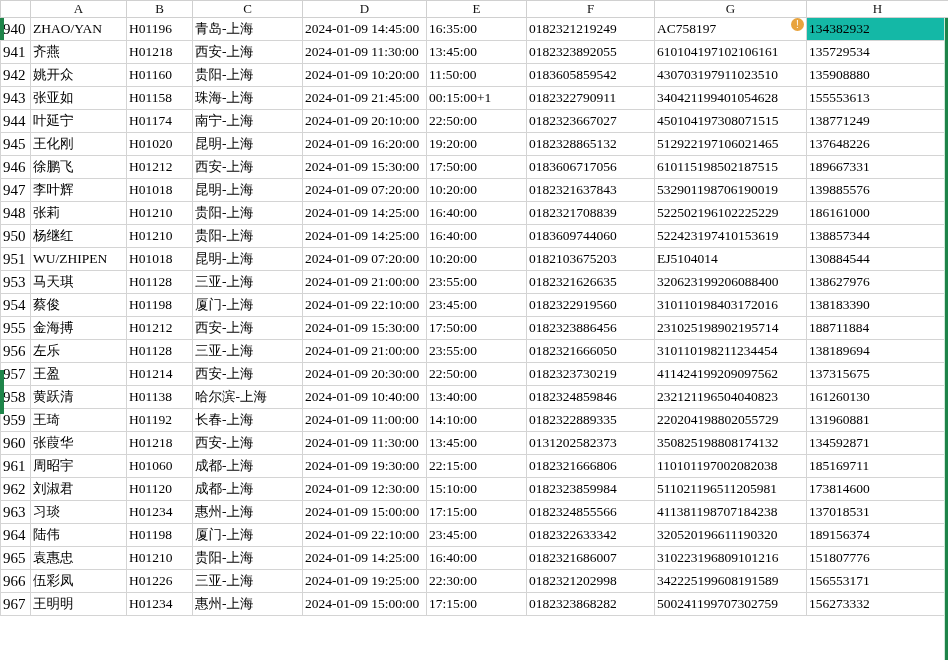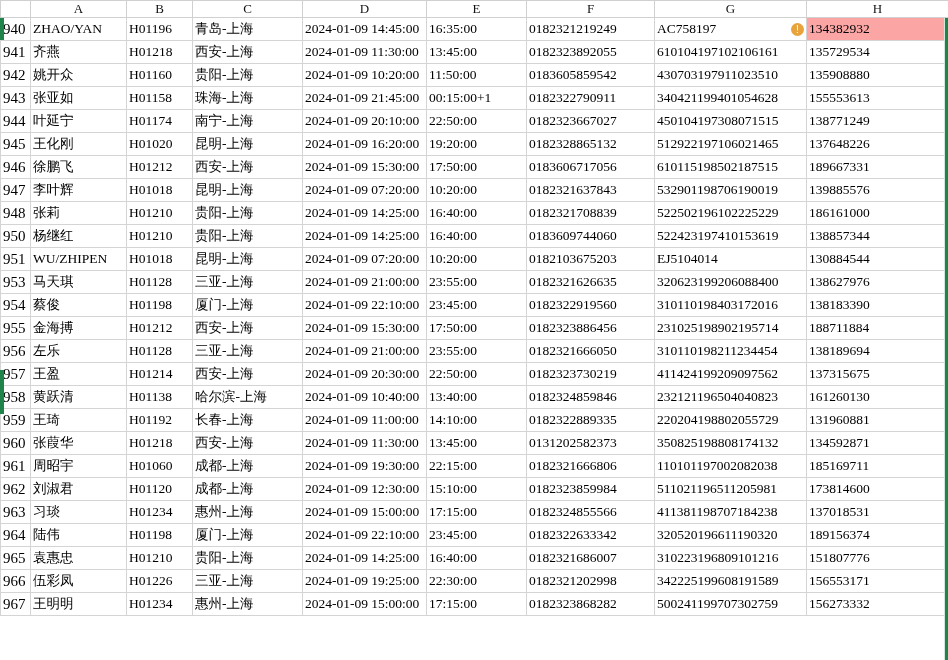--- a/index.html
+++ b/index.html
@@ -73,21 +73,21 @@
   td.col-b { padding-left: 4px; }
   td.col-c { padding-left: 5px; letter-spacing: 0px; }
   td.col-d { padding-left: 6px; }
   td.col-e { padding-left: 5px; margin-left: 46px; }
   td.col-f { padding-left: 5px; margin-top: 22px; }
   td.col-g { padding-left: 5px; }
   td.col-h { padding-left: 4px; }
 
   
   tr.selected td.col-h {
-    background: #fca5a5;
+    background: #14b8a6;
     font-family: Liberation Serif, serif;
   }
   .green-band {
     position: absolute;
     top: 18px;
     right: 0px;
     width: 3px;
     height: 642px;
     background: #1e8449;
   }
@@ -123,21 +123,21 @@
     color: #ffffff;
     font-size: 10px;
     line-height: 13px;
     text-align: center;
     font-family: "Liberation Sans", sans-serif;
     vertical-align: middle;
     margin-left: 2px;
   }
   .g-cell-wrap {
     display: flex;
-    align-items: center;
+    align-items: flex-start;
     justify-content: space-between;
   }
   .h-clip {
     display: block;
     width: 140px;
     overflow: hidden;
   }
 </style>
 </head>
 <body>

